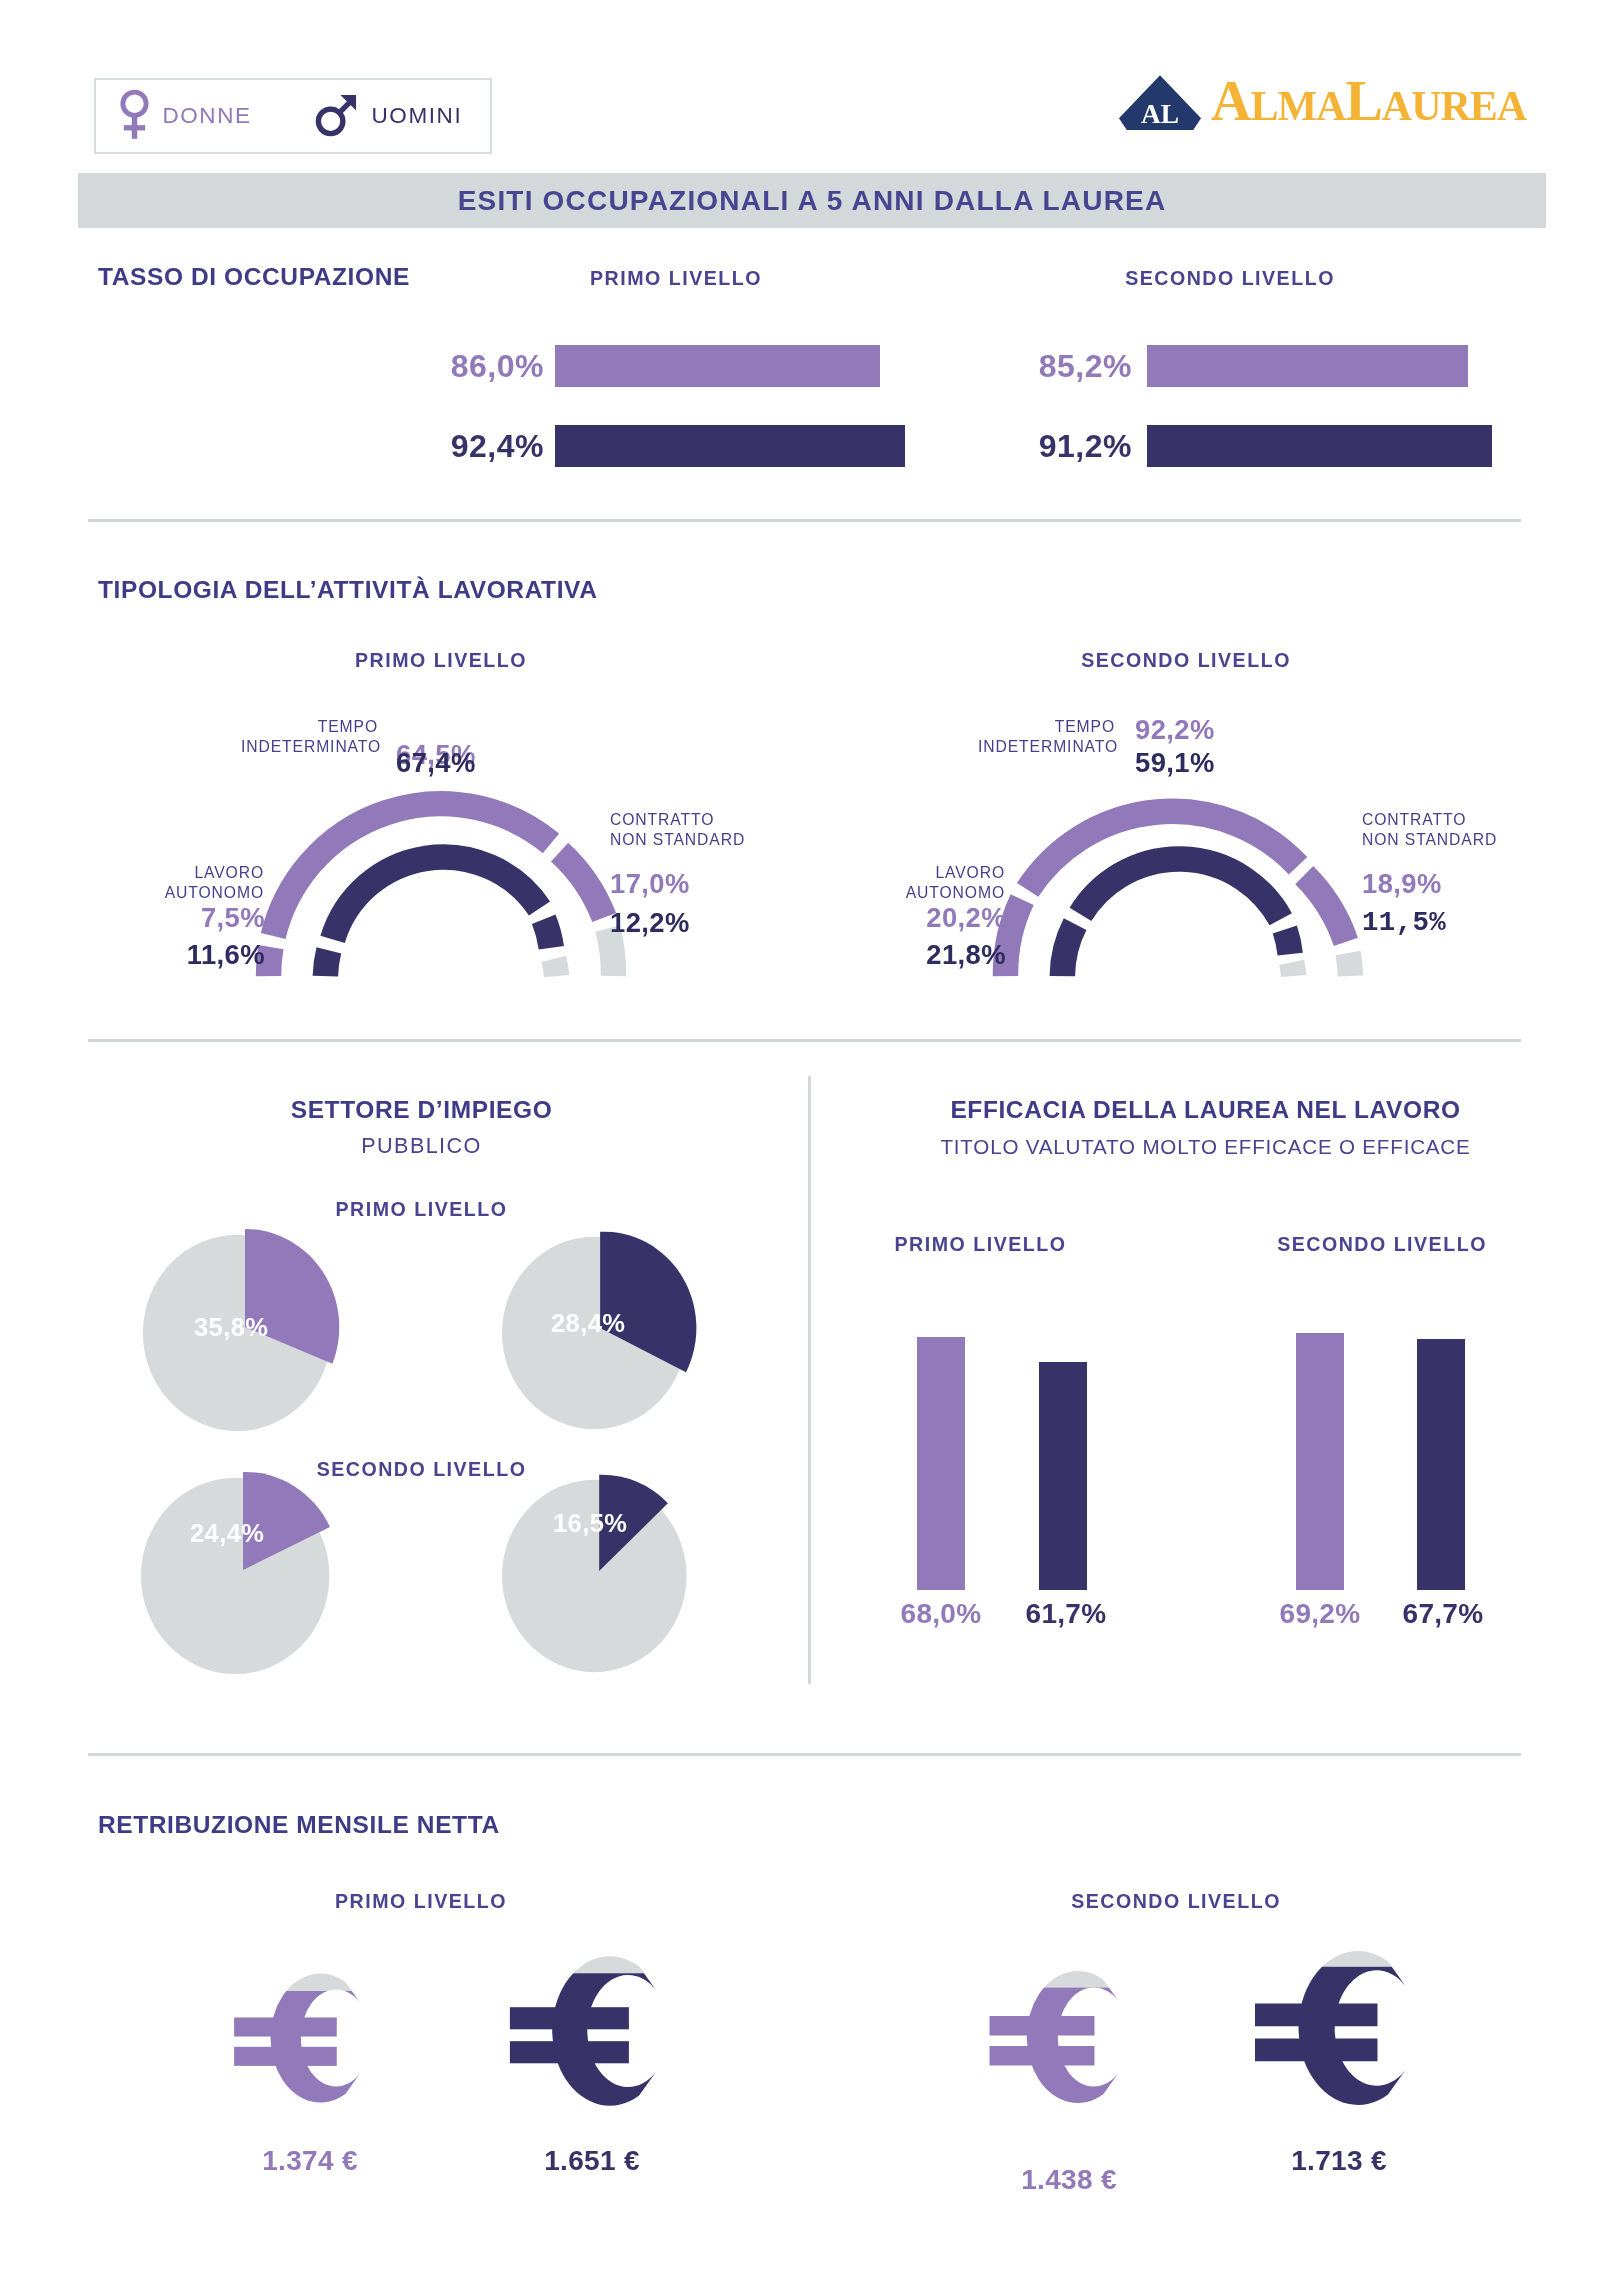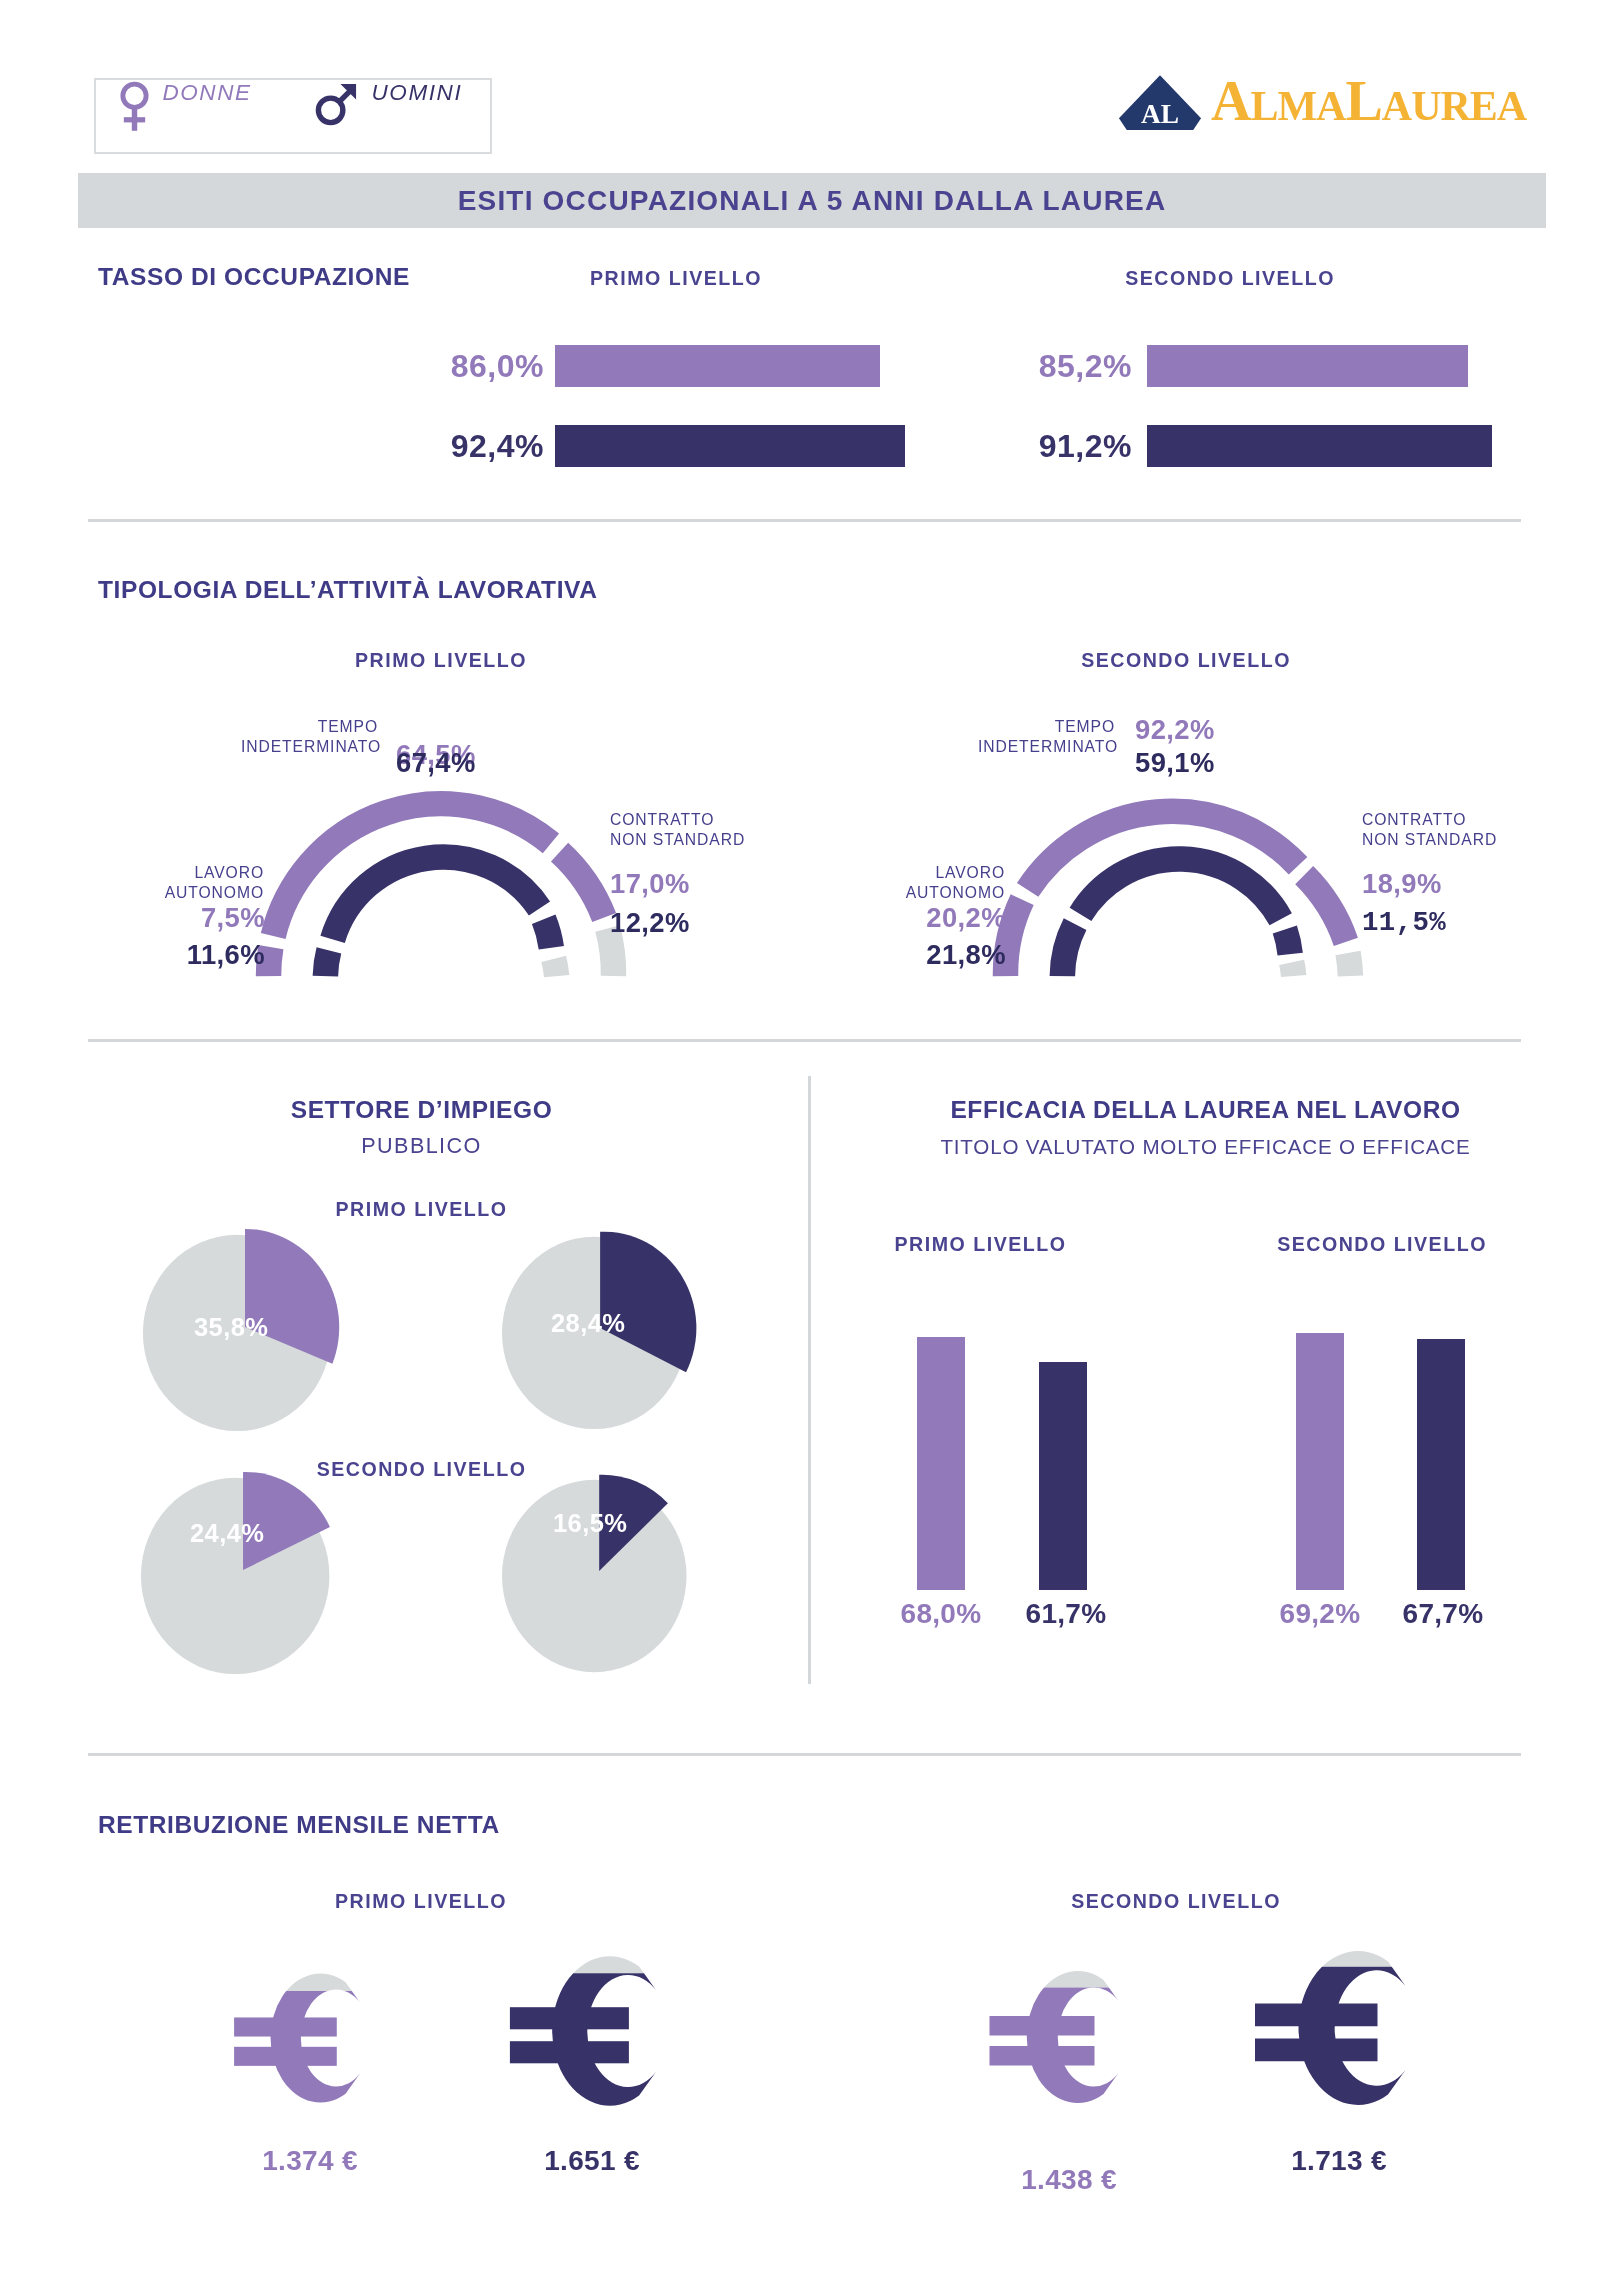--- a/index.html
+++ b/index.html
@@ -15,21 +15,21 @@
   .ctr{text-align:center;}
   .lp{color:#9179BA;}      
   .dp{color:#373369;}      
 
   
   #legend-box{
     left:94px;top:78px;width:398px;height:76px;
     background:#ffffff;border:2.9px solid #D9DCDE;box-sizing:border-box;
     display:flex;align-items:center;
   }
-  .legend-item{display:flex;height:100%;font-style:italic;}
+  .legend-item{display:flex;align-items:center;height:100%;}
   .legend-label{
     font-size:22.5px;letter-spacing:1.6px;font-weight:400;
   }
   #female-icon{margin-left:21.6px;margin-right:11.8px;}
   #male-icon{margin-left:61px;margin-right:11.8px;}
 
   
   #logo{left:1117px;top:69px;width:421px;height:69px;}
   #logo-mark{position:absolute;left:0;top:3.9px;width:86px;height:61px;}
   #logo-word{

